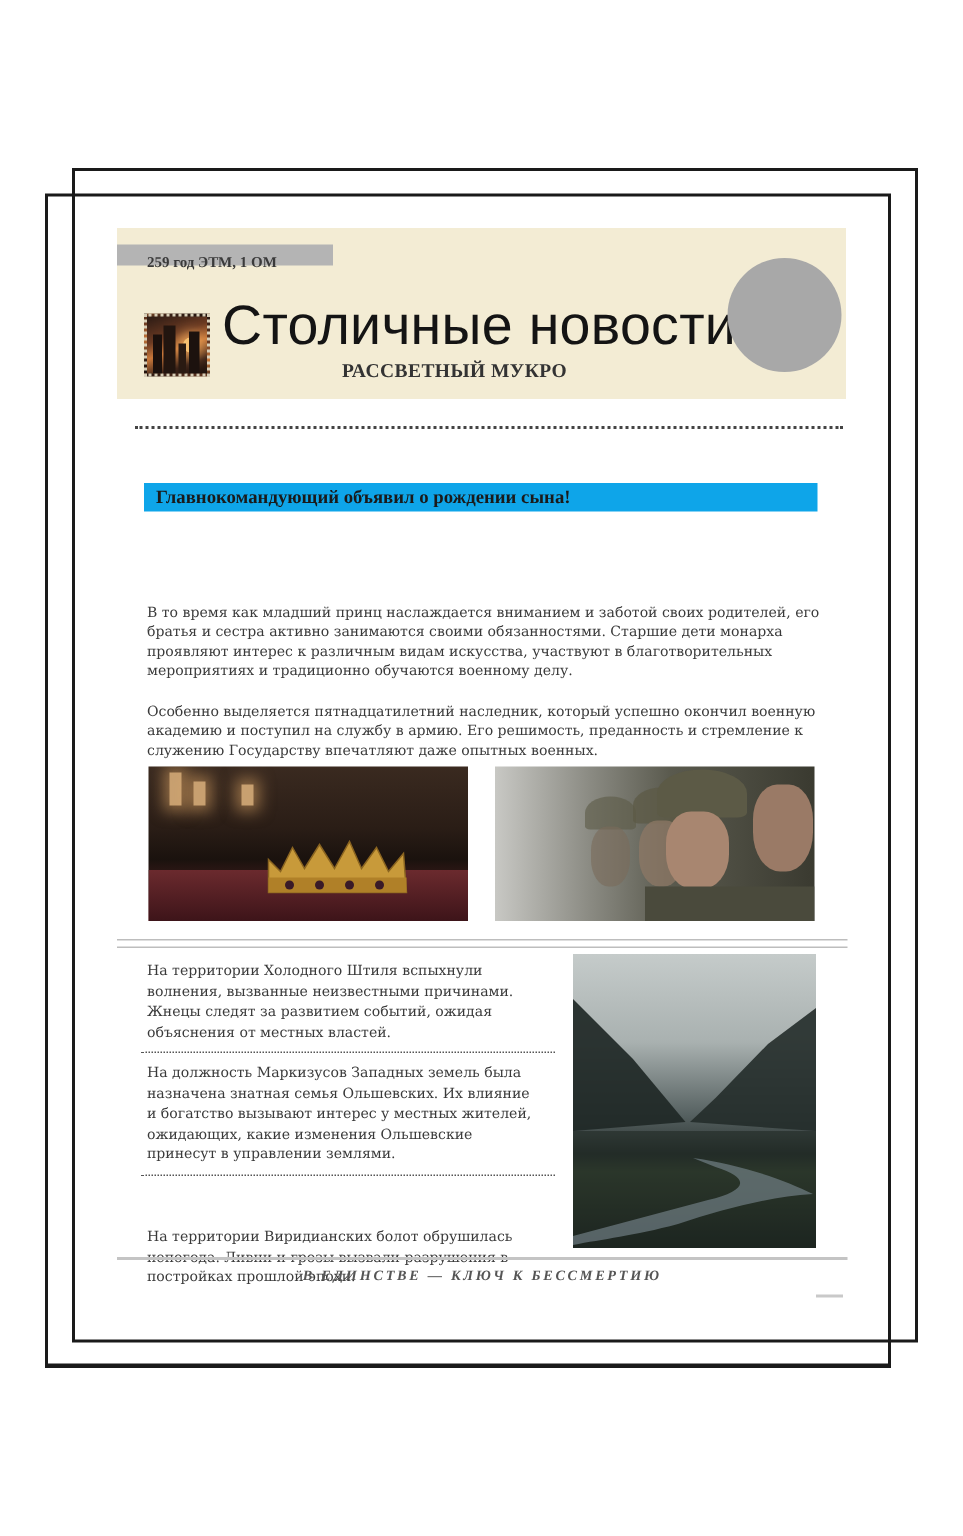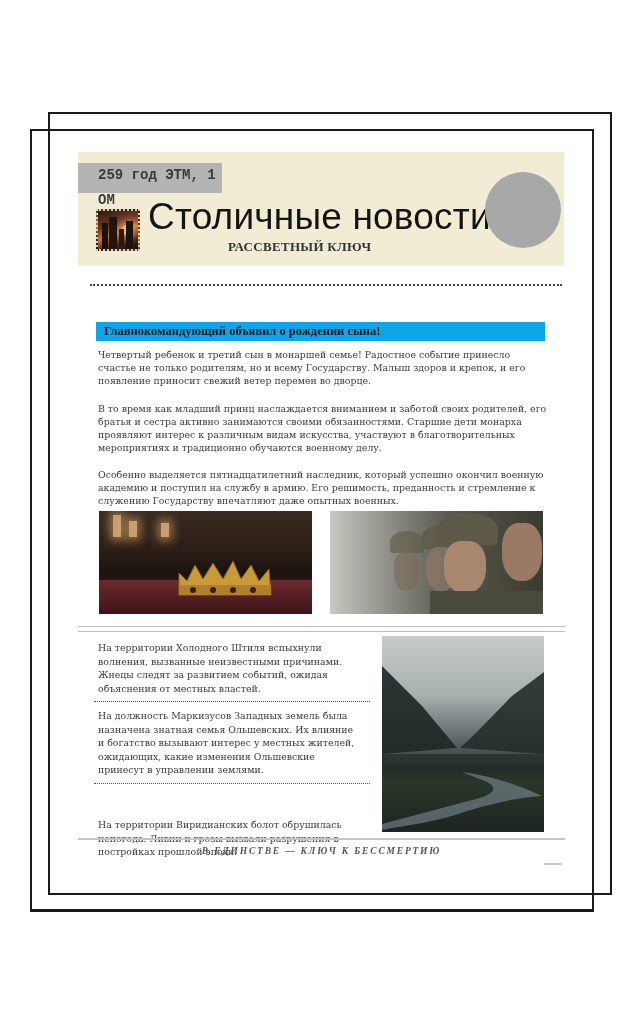--- a/index.html
+++ b/index.html
@@ -2,21 +2,21 @@
 <html><head>
 <meta charset="utf-8">
 <style>
   html, body { margin:0; padding:0; }
   body { width:642px; height:1024px; background:#ffffff; position:relative; overflow:hidden; font-family:"DejaVu Serif", serif; }
   .frame { position:absolute; border:2px solid #1a1a1a; box-sizing:border-box; }
   .frame-a { left:48px; top:112px; width:564px; height:783px; }
   .frame-b { left:30px; top:129px; width:564px; height:783px; border-bottom-width:3px; }
   .page { position:absolute; left:78px; top:152px; width:487px; height:716px; background:#ffffff; }
   .masthead { position:absolute; left:0; top:0; width:486px; height:114px; background:#f3ecd4; }
-  .date-tag { position:absolute; left:0; top:11px; width:144px; height:30px; background:#b4b4b4; font-family:Liberation Mono, monospace; font-weight:bold; font-size:14px; color:#3a3a3a; line-height:25px; padding-left:20px; box-sizing:border-box; }
+  .date-tag { position:absolute; left:0; top:11px; width:144px; height:14px; background:#b4b4b4; font-family:Liberation Serif, serif; font-weight:bold; font-size:10px; color:#3a3a3a; line-height:25px; padding-left:20px; box-sizing:border-box; }
   .stamp { position:absolute; left:18px; top:57px; width:44px; height:42px; box-sizing:border-box; border:2px dotted #d8cfb8; background:linear-gradient(160deg,#2a1a14 0%, #6b3a22 35%, #c9783a 55%, #3a2218 80%, #1e120d 100%); overflow:hidden; }
   .stamp .b1 { position:absolute; left:4px; bottom:0; width:6px; height:26px; background:#1a100c; }
   .stamp .b2 { position:absolute; left:11px; bottom:0; width:8px; height:32px; background:#22150f; }
   .stamp .b3 { position:absolute; left:21px; bottom:0; width:5px; height:20px; background:#2a1a12; }
   .stamp .b4 { position:absolute; left:28px; bottom:0; width:7px; height:28px; background:#1c120e; }
   .stamp .sun { position:absolute; left:24px; top:14px; width:10px; height:10px; border-radius:50%; background:#f7c070; box-shadow:0 0 8px 4px rgba(247,180,100,0.6); }
   .title { position:absolute; left:70px; top:44px; font-family:Liberation Sans, sans-serif; font-size:37px; color:#141414; white-space:nowrap; letter-spacing:0.2px; }
   .subtitle { position:absolute; left:150px; top:87px; font-family:"Liberation Serif", serif; font-weight:bold; font-size:13px; color:#333333; letter-spacing:0.3px; white-space:nowrap; }
   .logo-circle { position:absolute; left:407px; top:20px; width:76px; height:76px; border-radius:50%; background:#a8a8a8; }
   .dotted-rule { position:absolute; left:12px; top:132px; width:472px; border-top:2px dotted #444; }
@@ -56,29 +56,28 @@
   <div class="masthead">
     <div class="date-tag">259 год ЭТМ, 1 ОМ</div>
     <div class="stamp">
       <div class="sun"></div>
         <div class="b1"></div>
         <div class="b2"></div>
         <div class="b3"></div>
         <div class="b4"></div>
     </div>
     <div class="title">Столичные новости</div>
-    <div class="subtitle">РАССВЕТНЫЙ КЛЮЧ</div>
+    <div class="subtitle">РАССВЕТНЫЙ МУКРО</div>
     <div class="logo-circle"></div>
   </div>
 
   <div class="dotted-rule"></div>
 
   <div class="subhead">Главнокомандующий объявил о рождении сына!</div>
 
-  <div class="para p1">Четвертый ребенок и третий сын в монаршей семье! Радостное событие принесло счастье не только родителям, но и всему Государству. Малыш здоров и крепок, и его появление приносит свежий ветер перемен во дворце.</div>
   <div class="para p2">В то время как младший принц наслаждается вниманием и заботой своих родителей, его братья и сестра активно занимаются своими обязанностями. Старшие дети монарха проявляют интерес к различным видам искусства, участвуют в благотворительных мероприятиях и традиционно обучаются военному делу.</div>
   <div class="para p3">Особенно выделяется пятнадцатилетний наследник, который успешно окончил военную академию и поступил на службу в армию. Его решимость, преданность и стремление к служению Государству впечатляют даже опытных военных.</div>
 
   <div class="img img-crown">
     <div class="candle" style="left:14px;"></div>
     <div class="candle" style="left:30px;height:16px;top:10px;"></div>
     <div class="candle" style="left:62px;height:14px;top:12px;"></div>
     <div class="table"></div>
     <svg class="crown" viewBox="0 0 100 38">
       <path d="M4 36 L4 14 L12 22 L20 6 L28 20 L38 4 L48 20 L58 2 L66 20 L76 6 L84 22 L94 10 L96 36 Z" fill="#c89a3a" stroke="#8a6420" stroke-width="1"></path>

